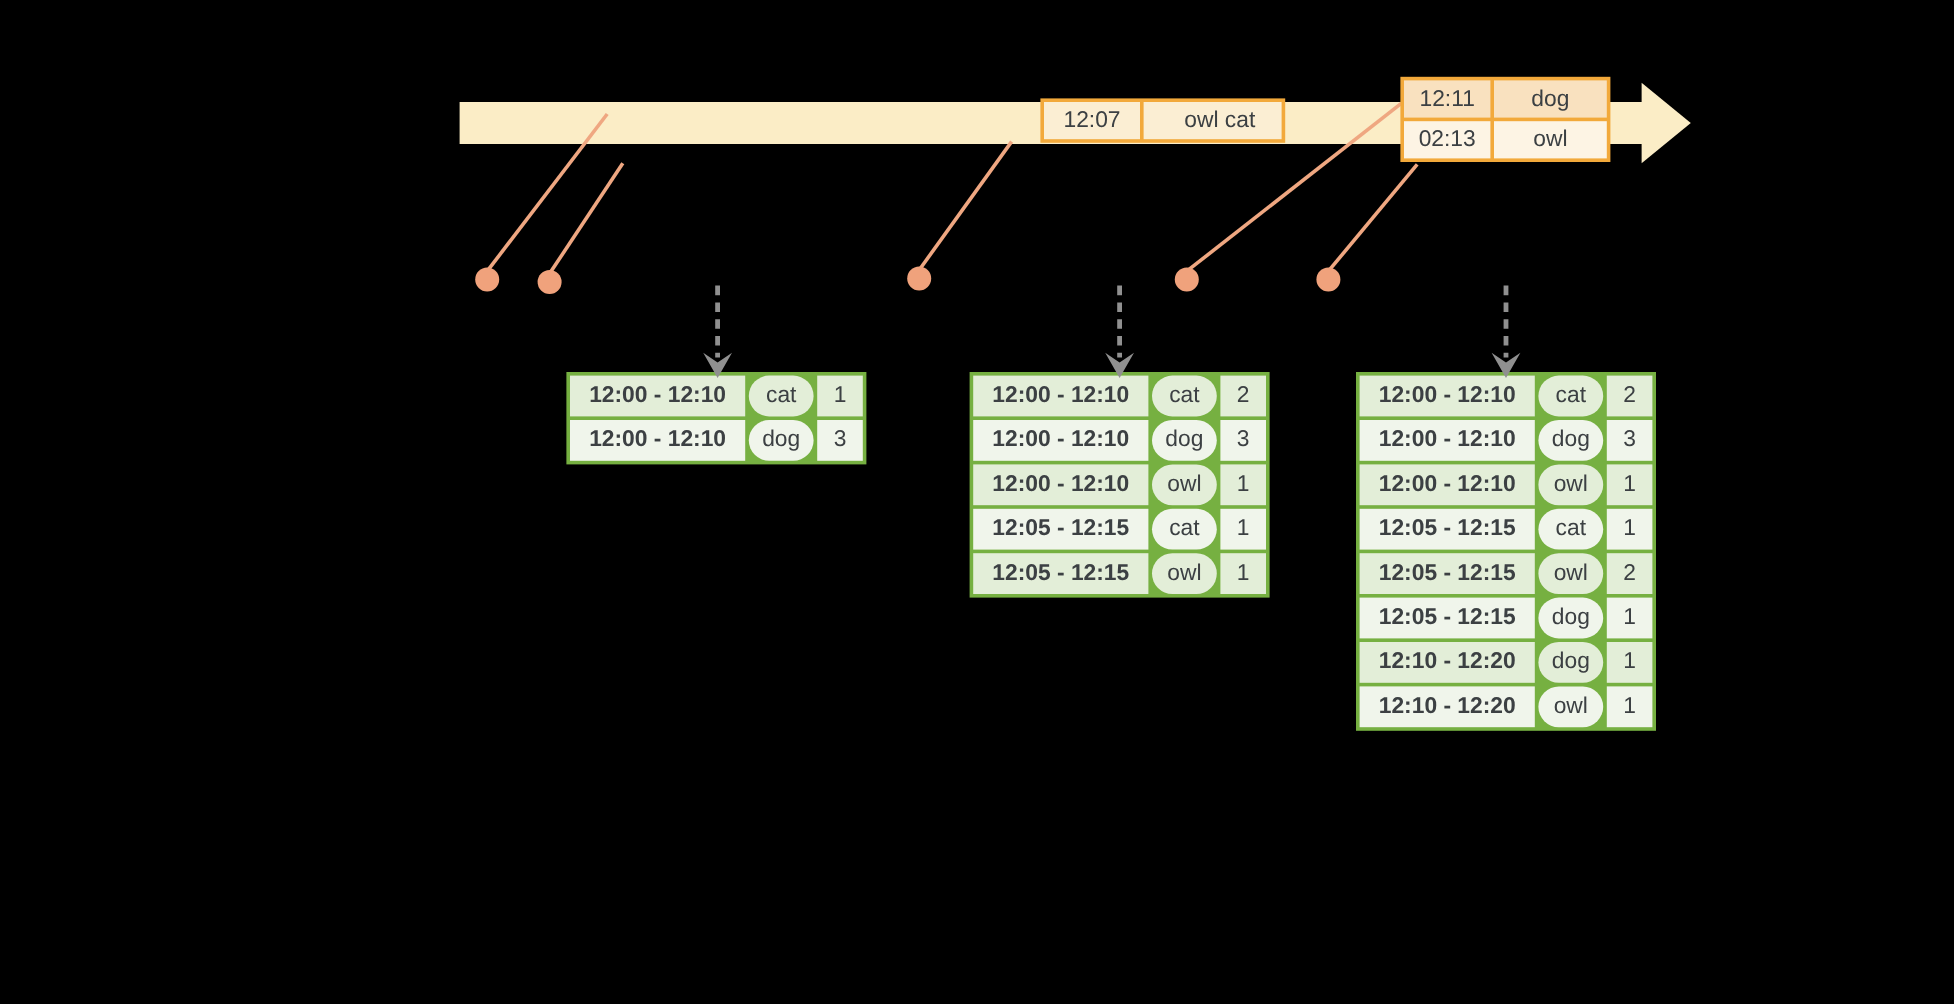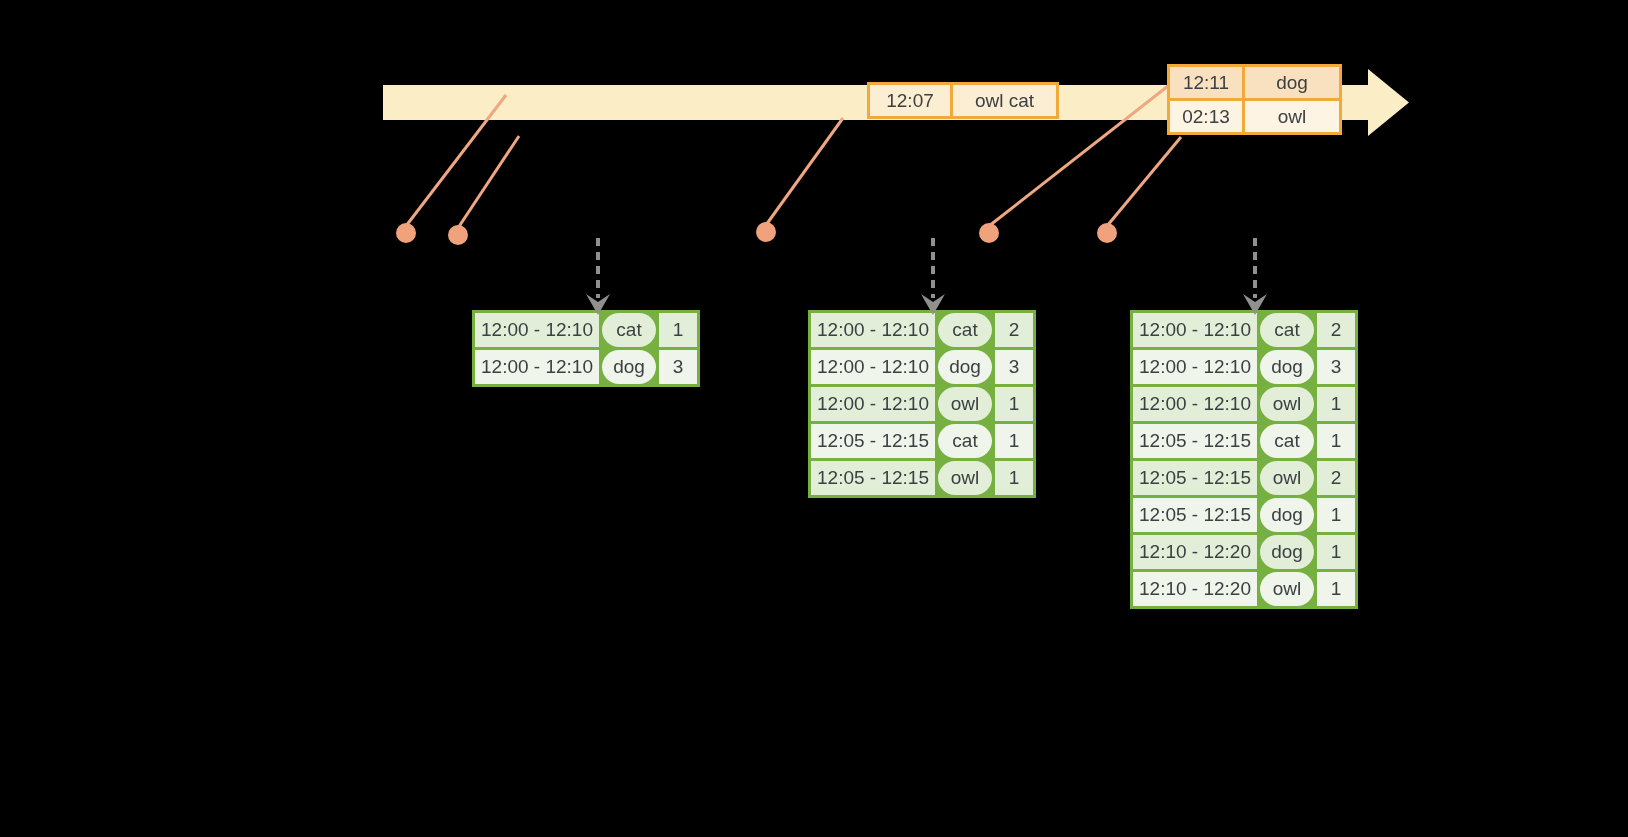--- a/index.html
+++ b/index.html
@@ -30,38 +30,38 @@
     padding:3px;display:flex;flex-direction:column;gap:3px;
   }
   .event-table .row{display:flex;gap:3px;}
   .event-table .cell{
     height:31px;display:flex;align-items:center;justify-content:center;
     font-size:19px;color:var(--table_text);
   }
   .event-table .row:nth-child(odd) .cell{background:var(--event_row_dark);}
   .event-table .row:nth-child(even) .cell{background:var(--event_row_light);}
   .et1 .cell.time{width:84px;}  .et1 .cell.words{width:106px;}
-  .et2 .cell.time{width:80px;}  .et2 .cell.words{width:103px;}
+  .et2 .cell.time{width:80px;}  .et2 .cell.words{width:103px;padding-left:12px;}
   .et2 .cell{background:var(--event_row_mid) !important;}
   .et3 .cell.time{width:72px;}  .et3 .cell.words{width:94px;}
 
   
   .result-table{
     position:absolute;z-index:1;
     background:var(--result_border);
     padding:3px;display:flex;flex-direction:column;gap:3px;
   }
   .result-table .row{display:flex;gap:3px;}
   .result-table .cell{
     height:34px;display:flex;align-items:center;justify-content:center;
     font-size:19px;color:var(--table_text);
   }
   .result-table .row:nth-child(odd) .cell{background:var(--result_row_dark);}
   .result-table .row:nth-child(even) .cell{background:var(--result_row_light);}
-  .result-table .cell.window{width:124px;}
+  .result-table .cell.window{width:146px;font-weight:bold;}
   .result-table .cell.word{width:54px;border-radius:17px;}
   .result-table .cell.count{width:38px;}
 </style>
 </head>
 <body>
 
 <div id="canvas">
 
   <svg id="layer-under" class="layer" width="1628" height="837" viewBox="0 0 1628 837">
     <rect class="band" x="383" y="85" width="988" height="35"></rect>

